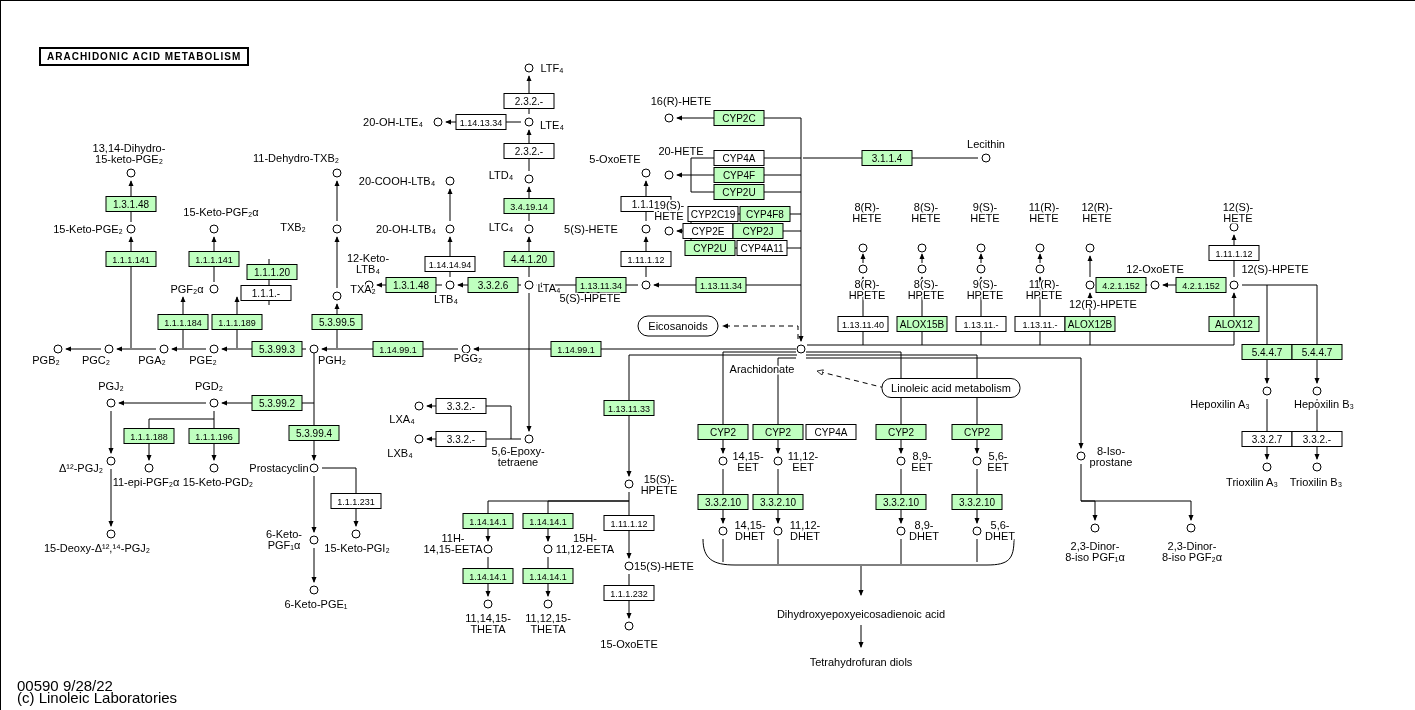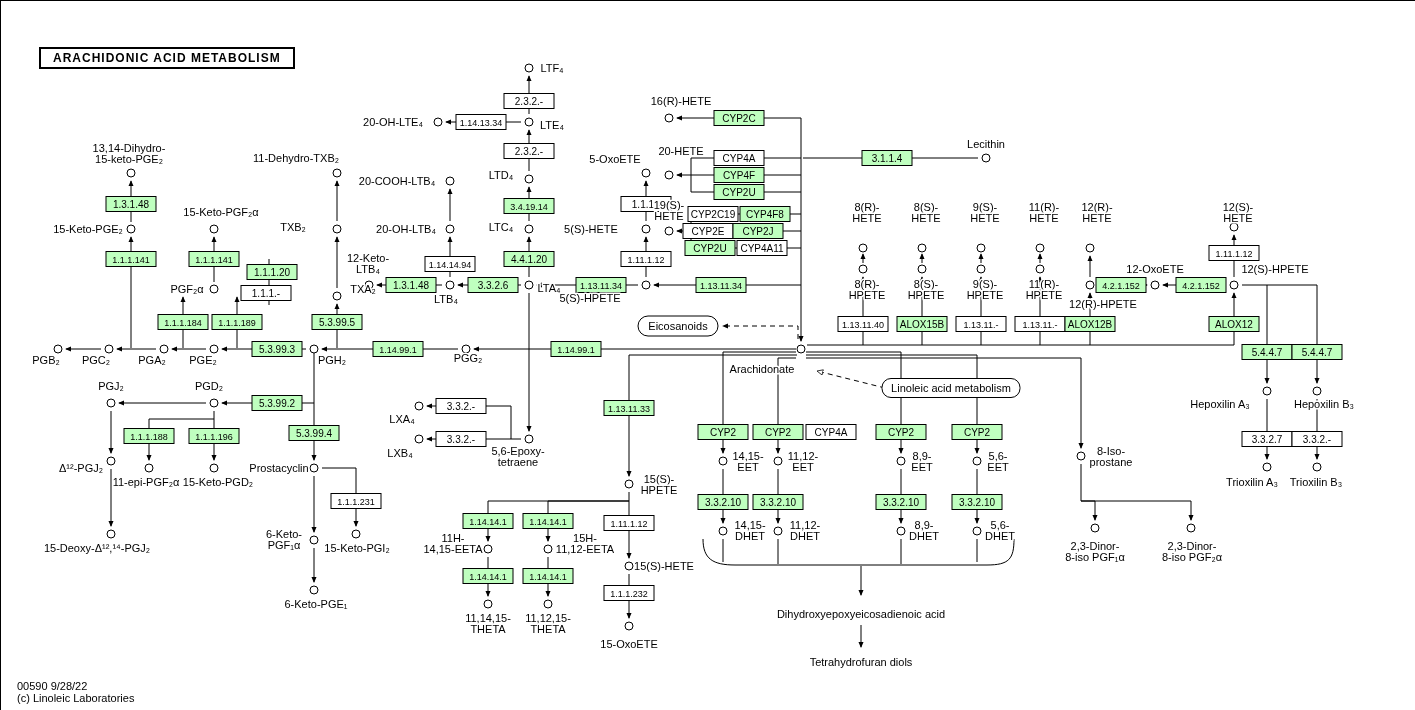--- a/index.html
+++ b/index.html
@@ -1,21 +1,21 @@
 <!DOCTYPE html>
 <html><head>
 <meta charset="utf-8">
 <style>
   html,body{margin:0;padding:0;background:#fff;}
   .canvas{position:relative;width:1415px;height:710px;background:#fff;border:1px solid #000;
           font-family:"Liberation Sans","DejaVu Sans",sans-serif;overflow:hidden;}
   #diagram-svg{position:absolute;left:0;top:0;}
   .pathway-title{position:absolute;left:38px;top:46px;border:2px solid #000;background:#fff;
-          padding:2px 12px;font-size:12px;font-weight:bold;letter-spacing:1px;color:#000;}
-  .footer{position:absolute;left:16px;top:679px;font-size:11px;color:#000;line-height:12px;}
+          padding:2px 6px;font-size:10px;font-weight:bold;letter-spacing:1px;color:#000;}
+  .footer{position:absolute;left:16px;top:679px;font-size:15px;color:#000;line-height:12px;}
   .edge{fill:none;stroke:#000;stroke-width:1;}
   .ebox{fill:#ffffff;stroke:#000;stroke-width:1;}
   .ebox.green{fill:#bfffbf;}
   .cnode{fill:#fff;stroke:#000;stroke-width:1;}
   .container{fill:#fff;stroke:#000;stroke-width:1;}
   .lbl{font-size:11px;fill:#000;text-anchor:middle;paint-order:stroke;stroke:#fff;stroke-width:3px;stroke-linejoin:round;}
   .box-lbl{font-size:10px;fill:#000;text-anchor:middle;}
   .box-lbl.small{font-size:9px;}
 </style>
 </head>

